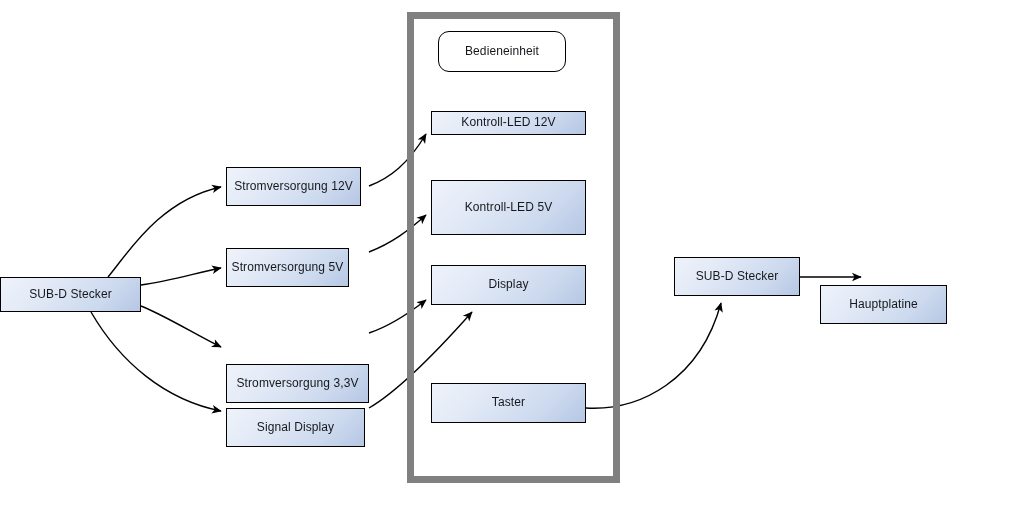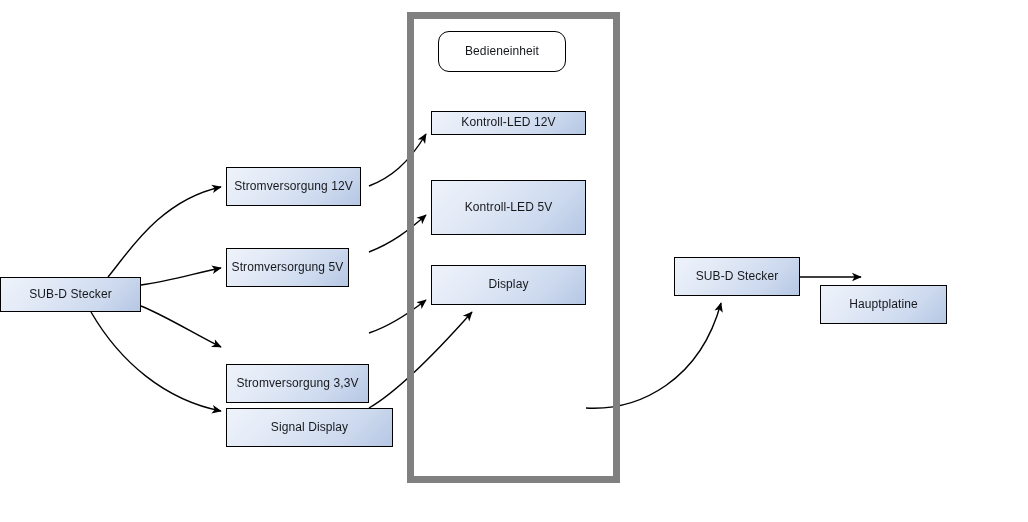--- a/index.html
+++ b/index.html
@@ -94,26 +94,27 @@
   <div class="node rounded" style="left:438px; top:31px; width:128px; height:41px;">Bedieneinheit</div>
 
   <div class="node" style="left:0px; top:277px; width:141px; height:35px;">SUB-D Stecker</div>
 
   <div class="node" style="left:226px; top:167px; width:135px; height:39px;">Stromversorgung 12V</div>
 
   <div class="node" style="left:226px; top:248px; width:123px; height:39px;">Stromversorgung 5V</div>
 
   <div class="node" style="left:226px; top:328px; width:143px; height:39px;margin-top:36px;">Stromversorgung 3,3V</div>
 
-  <div class="node" style="left:226px; top:408px; width:167px; height:39px;">Signal Display</div>
+  <div class="node" style="left:226px; top:408px; width:139px; height:39px;">Signal Display</div>
 
   <div class="node" style="left:431px; top:111px; width:155px; height:24px;">Kontroll-LED 12V</div>
 
   <div class="node" style="left:431px; top:180px; width:155px; height:55px;">Kontroll-LED 5V</div>
 
   <div class="node" style="left:431px; top:265px; width:155px; height:40px;">Display</div>
 
+  <div class="node" style="left:431px; top:383px; width:155px; height:40px;">Taster</div>
 
   <div class="node" style="left:674px; top:257px; width:126px; height:39px;">SUB-D Stecker</div>
 
   <div class="node" style="left:820px; top:257px; width:127px; height:39px;margin-top:28px;">Hauptplatine</div>
 
 </div>
 
 </body></html>

